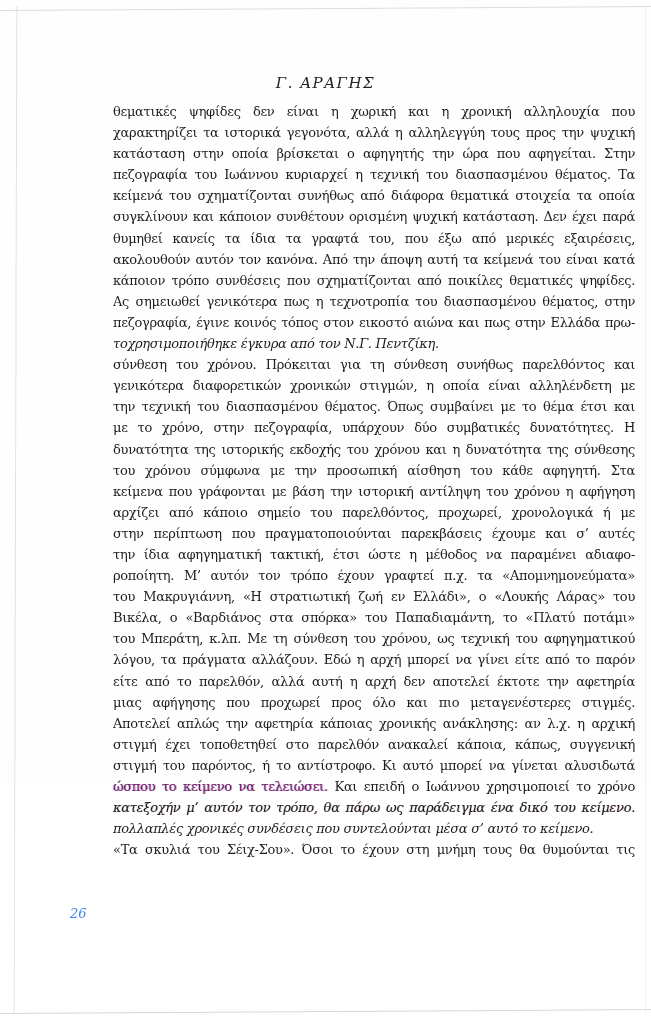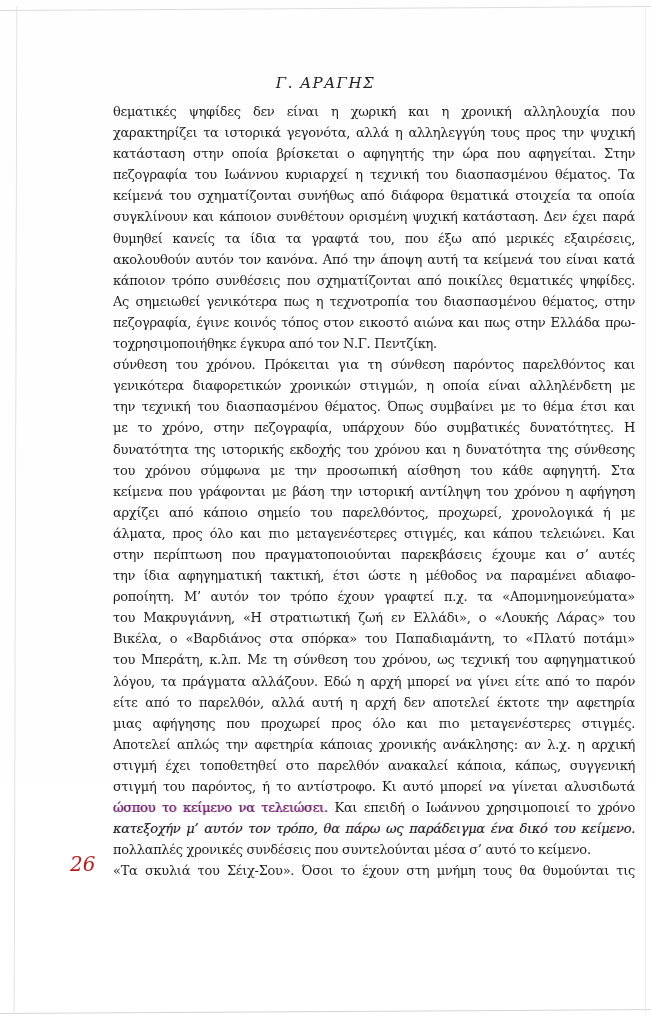--- a/index.html
+++ b/index.html
@@ -41,36 +41,36 @@
     margin-left: 44px;
   }
   .line {
     line-height: 21.1px;
     height: 21.1px;
     white-space: normal;
     text-align: justify;
     text-align-last: justify;
     overflow: hidden;
   }
-  .line.para-last { text-align-last: left; }
+  .line.para-last { text-align-last: left; font-style: italic; }
   .line.indent { text-indent: 25px; }
   .line.italic { font-style: italic; }
   .fringe {
     color: #701a75;
     text-shadow: 0.8px 0 rgba(195, 25, 80, 0.45), -0.8px 0 rgba(0, 140, 145, 0.28);
   }
   .fringe-soft {
     text-shadow: 0.6px 0 rgba(195, 25, 80, 0.30), -0.6px 0 rgba(0, 140, 145, 0.20);
   }
   .folio {
     position: absolute;
-    top: 852px; left: 70px;
+    top: 906px; left: 70px;
     font-style: italic;
-    font-size: 20px;
-    color: #b91c1c;
+    font-size: 13px;
+    color: #3b82f6;
   }
 </style>
 </head>
 <body>
 
 <div class="page">
 
   <div class="edge edge-top"></div>
   <div class="edge edge-bottom"></div>
   <div class="edge edge-left"></div>
@@ -86,29 +86,28 @@
     <div class="line">πεζογραφία του Ιωάννου κυριαρχεί η τεχνική του διασπασμένου θέματος. Τα</div>
     <div class="line">κείμενά του σχηματίζονται συνήθως από διάφορα θεματικά στοιχεία τα οποία</div>
     <div class="line">συγκλίνουν και κάποιον συνθέτουν ορισμένη ψυχική κατάσταση. Δεν έχει παρά να</div>
     <div class="line">θυμηθεί κανείς τα ίδια τα γραφτά του, που έξω από μερικές εξαιρέσεις,</div>
     <div class="line">ακολουθούν αυτόν τον κανόνα. Από την άποψη αυτή τα κείμενά του είναι κατά</div>
     <div class="line">κάποιον τρόπο συνθέσεις που σχηματίζονται από ποικίλες θεματικές ψηφίδες.</div>
     <div class="line">Ας σημειωθεί γενικότερα πως η τεχνοτροπία του διασπασμένου θέματος, στην</div>
     <div class="line">πεζογραφία, έγινε κοινός τόπος στον εικοστό αιώνα και πως στην Ελλάδα πρω-</div>
     <div class="line para-last">τοχρησιμοποιήθηκε έγκυρα από τον Ν.Γ. Πεντζίκη.</div>
 
-    <div class="line">σύνθεση του χρόνου. Πρόκειται για τη σύνθεση παρόντος παρελθόντος και</div>
+    <div class="line">σύνθεση του χρόνου. Πρόκειται για τη σύνθεση συνήθως παρελθόντος και</div>
     <div class="line">γενικότερα διαφορετικών χρονικών στιγμών, η οποία είναι αλληλένδετη με</div>
     <div class="line">την τεχνική του διασπασμένου θέματος. Όπως συμβαίνει με το θέμα έτσι και</div>
     <div class="line">με το χρόνο, στην πεζογραφία, υπάρχουν δύο συμβατικές δυνατότητες. Η</div>
     <div class="line">δυνατότητα της ιστορικής εκδοχής του χρόνου και η δυνατότητα της σύνθεσης</div>
     <div class="line">του χρόνου σύμφωνα με την προσωπική αίσθηση του κάθε αφηγητή. Στα</div>
     <div class="line">κείμενα που γράφονται με βάση την ιστορική αντίληψη του χρόνου η αφήγηση</div>
     <div class="line">αρχίζει από κάποιο σημείο του παρελθόντος, προχωρεί, χρονολογικά ή με</div>
-    <div class="line">άλματα, προς όλο και πιο μεταγενέστερες στιγμές, και κάπου τελειώνει. Και</div>
     <div class="line">στην περίπτωση που πραγματοποιούνται παρεκβάσεις έχουμε και σ’ αυτές</div>
     <div class="line">την ίδια αφηγηματική τακτική, έτσι ώστε η μέθοδος να παραμένει αδιαφο-</div>
     <div class="line">ροποίητη. Μ’ αυτόν τον τρόπο έχουν γραφτεί π.χ. τα «Απομνημονεύματα»</div>
     <div class="line">του Μακρυγιάννη, «Η στρατιωτική ζωή εν Ελλάδι», ο «Λουκής Λάρας» του</div>
     <div class="line">Βικέλα, ο «Βαρδιάνος στα σπόρκα» του Παπαδιαμάντη, το «Πλατύ ποτάμι»</div>
     <div class="line">του Μπεράτη, κ.λπ. Με τη σύνθεση του χρόνου, ως τεχνική του αφηγηματικού</div>
     <div class="line">λόγου, τα πράγματα αλλάζουν. Εδώ η αρχή μπορεί να γίνει είτε από το παρόν</div>
     <div class="line">είτε από το παρελθόν, αλλά αυτή η αρχή δεν αποτελεί έκτοτε την αφετηρία</div>
     <div class="line">μιας αφήγησης που προχωρεί προς όλο και πιο μεταγενέστερες στιγμές.</div>
     <div class="line">Αποτελεί απλώς την αφετηρία κάποιας χρονικής ανάκλησης: αν λ.χ. η αρχική</div>

